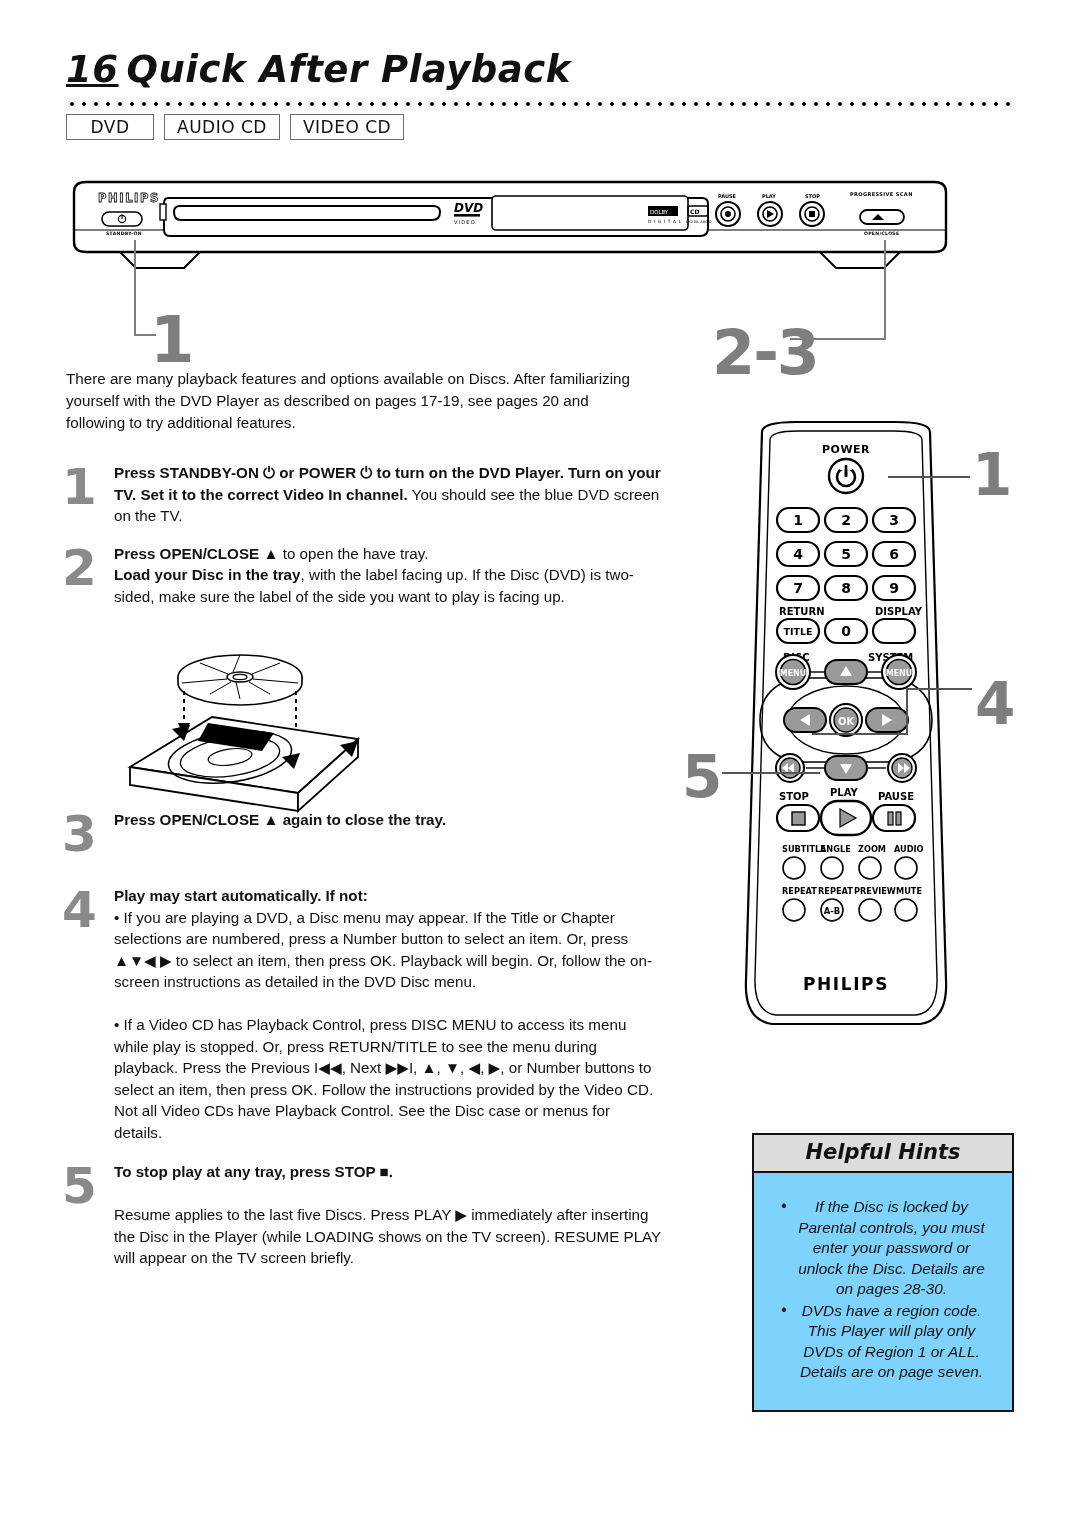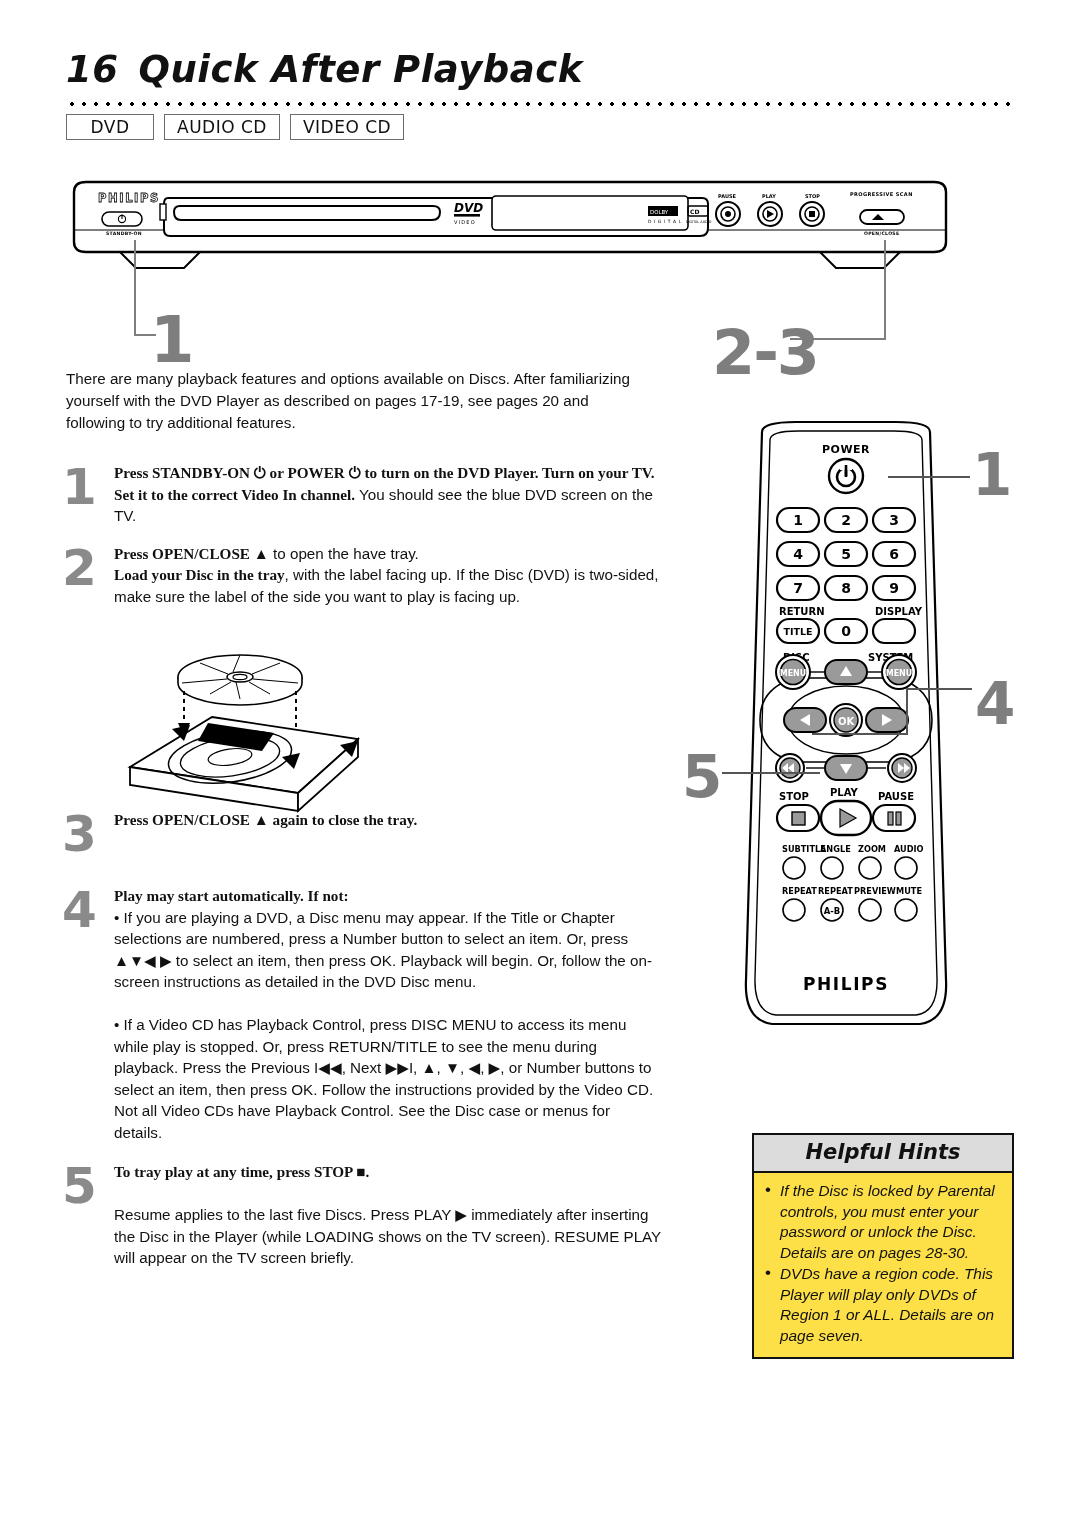--- a/index.html
+++ b/index.html
@@ -29,21 +29,21 @@
   }
   .header-title {
     font-family: "DejaVu Sans", sans-serif;
     font-size: 37px;
     font-style: italic;
     font-weight: bold;
     letter-spacing: 0.5px;
     color: #111;
     white-space: nowrap;
   }
-  .header-title .pagenum { margin-right: 20px; }
+  .header-title .pagenum { margin-right: 8px; text-decoration: underline; }
 
   .dotted-rule {
     position: absolute;
     left: 66px;
     top: 100px;
     width: 952px;
     height: 6px;
     background-image: radial-gradient(circle, #000 0 1.9px, transparent 2.1px);
     background-size: 12px 6px;
     background-repeat: repeat-x;
@@ -138,21 +138,21 @@
     color: #8a8a8a;
     text-align: left;
     padding-top: 2px;
   }
   .step-body {
     flex: 1 1 auto;
     font-size: 15.2px;
     line-height: 21.5px;
     color: #111;
   }
-  .step-body b { font-weight: bold; font-family: Liberation Serif, serif; }
+  .step-body b { font-weight: bold; }
 
   
   .tray-art {
     position: absolute;
     left: 112px;
     top: 645px;
     width: 300px;
     height: 180px;
   }
 
@@ -165,38 +165,39 @@
     height: 620px;
   }
 
   
   .hints {
     position: absolute;
     left: 752px;
     top: 1133px;
     width: 262px;
     border: 2.5px solid #111;
-    background: #fde047;
+    background: #7dd3fc;
     box-sizing: border-box;
   }
   .hints-title {
     background: #dcdcdc;
     border-bottom: 2.5px solid #111;
     text-align: center;
     font-family: "DejaVu Sans", sans-serif;
     font-style: italic;
     font-weight: bold;
     font-size: 21px;
     padding: 5px 0 7px 0;
     color: #111;
   }
   .hints-list {
-    margin: 0;
+    margin: 16px;
     padding: 8px 9px 10px 9px;
     list-style: none;
+    text-align: center;
   }
   .hints-list li {
     position: relative;
     padding-left: 17px;
     font-style: italic;
     font-size: 15.4px;
     line-height: 20.5px;
     color: #111;
     margin-bottom: 1px;
   }
@@ -337,21 +338,21 @@
         <b>Play may start automatically. If not:</b><br>
         <span>•&nbsp;<span>If you are playing a DVD, a Disc menu may appear. If the Title or Chapter selections are numbered, press a Number button to select an item. Or, press ▲▼◀ ▶ to select an item, then press OK. Playback will begin. Or, follow the on-screen instructions as detailed in the DVD Disc menu.</span></span><br>
         <br>
         <span>•&nbsp;<span>If a Video CD has Playback Control, press DISC MENU to access its menu while play is stopped. Or, press RETURN/TITLE to see the menu during playback.  Press the Previous I◀◀, Next ▶▶I, ▲, ▼, ◀, ▶, or Number buttons to select an item, then press OK. Follow the instructions provided by the Video CD. Not all Video CDs have Playback Control. See the Disc case or menus for details.</span></span>
       </div>
     </div>
 
     <div class="step" style="margin-top:18px;">
       <div class="step-num">5</div>
       <div class="step-body">
-        <b>To tray play at any time, press STOP ■.</b><br>
+        <b>To stop play at any tray, press STOP ■.</b><br>
         <br>
         <span>Resume applies to the last five Discs. Press PLAY ▶ immediately after inserting the Disc in the Player (while LOADING shows on the TV screen). RESUME PLAY will appear on the TV screen briefly.</span><br>
       </div>
     </div>
   </div>
 
   <svg class="tray-art" viewBox="0 0 300 180">
 
     <g>
       <ellipse cx="128" cy="32" rx="62" ry="22" fill="#fff" stroke="#000" stroke-width="1.6"></ellipse>

